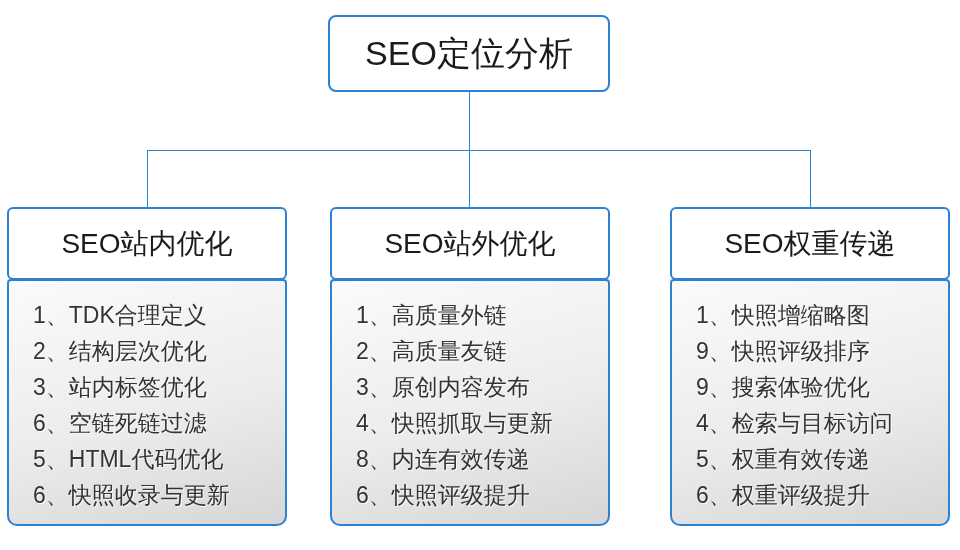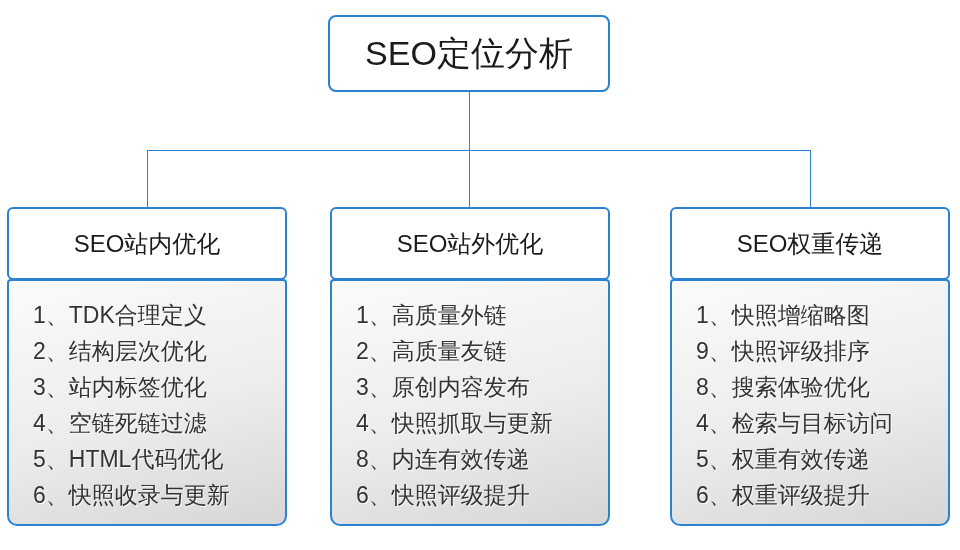--- a/index.html
+++ b/index.html
@@ -23,21 +23,21 @@
     color:var(--ink);
   }
   .root-box{
     left:328px;top:15px;width:282px;height:77px;
     border-radius:8px;
     font-size:34px;
   }
   .header-box{
     top:207px;height:73px;width:280px;
     border-radius:6px;
-    font-size:24px;
+    font-size:28px;
     z-index:2;
   }
 
   .panel{
     position:absolute;
     top:279px;height:247px;width:280px;
     border:2px solid var(--accent);
     border-radius:4px 4px 10px 10px;
     background:linear-gradient(165deg,var(--panel-top) 0%,var(--panel-mid) 55%,var(--panel-bot) 100%);
     padding:16px 0 0 24px;
@@ -73,21 +73,21 @@
   <div class="line v" style="left:469px;top:150px;height:57px"></div>
   <div class="line v" style="left:810px;top:150px;height:57px"></div>
 
   <div class="box header-box col-left">
     <span>SEO站内优化</span>
   </div>
   <div class="panel col-left">
     <div class="item">1、TDK合理定义</div>
     <div class="item">2、结构层次优化</div>
     <div class="item">3、站内标签优化</div>
-    <div class="item">4、空链死链过滤</div>
+    <div class="item">6、空链死链过滤</div>
     <div class="item">5、HTML代码优化</div>
     <div class="item">6、快照收录与更新</div>
   </div>
 
   <div class="box header-box col-mid">
     <span>SEO站外优化</span>
   </div>
   <div class="panel col-mid">
     <div class="item">1、高质量外链</div>
     <div class="item">2、高质量友链</div>
@@ -96,19 +96,19 @@
     <div class="item">8、内连有效传递</div>
     <div class="item">6、快照评级提升</div>
   </div>
 
   <div class="box header-box col-right">
     <span>SEO权重传递</span>
   </div>
   <div class="panel col-right">
     <div class="item">1、快照增缩略图</div>
     <div class="item">9、快照评级排序</div>
-    <div class="item">8、搜索体验优化</div>
+    <div class="item">9、搜索体验优化</div>
     <div class="item">4、检索与目标访问</div>
     <div class="item">5、权重有效传递</div>
     <div class="item">6、权重评级提升</div>
   </div>
 
 </div>
 
 </body></html>

